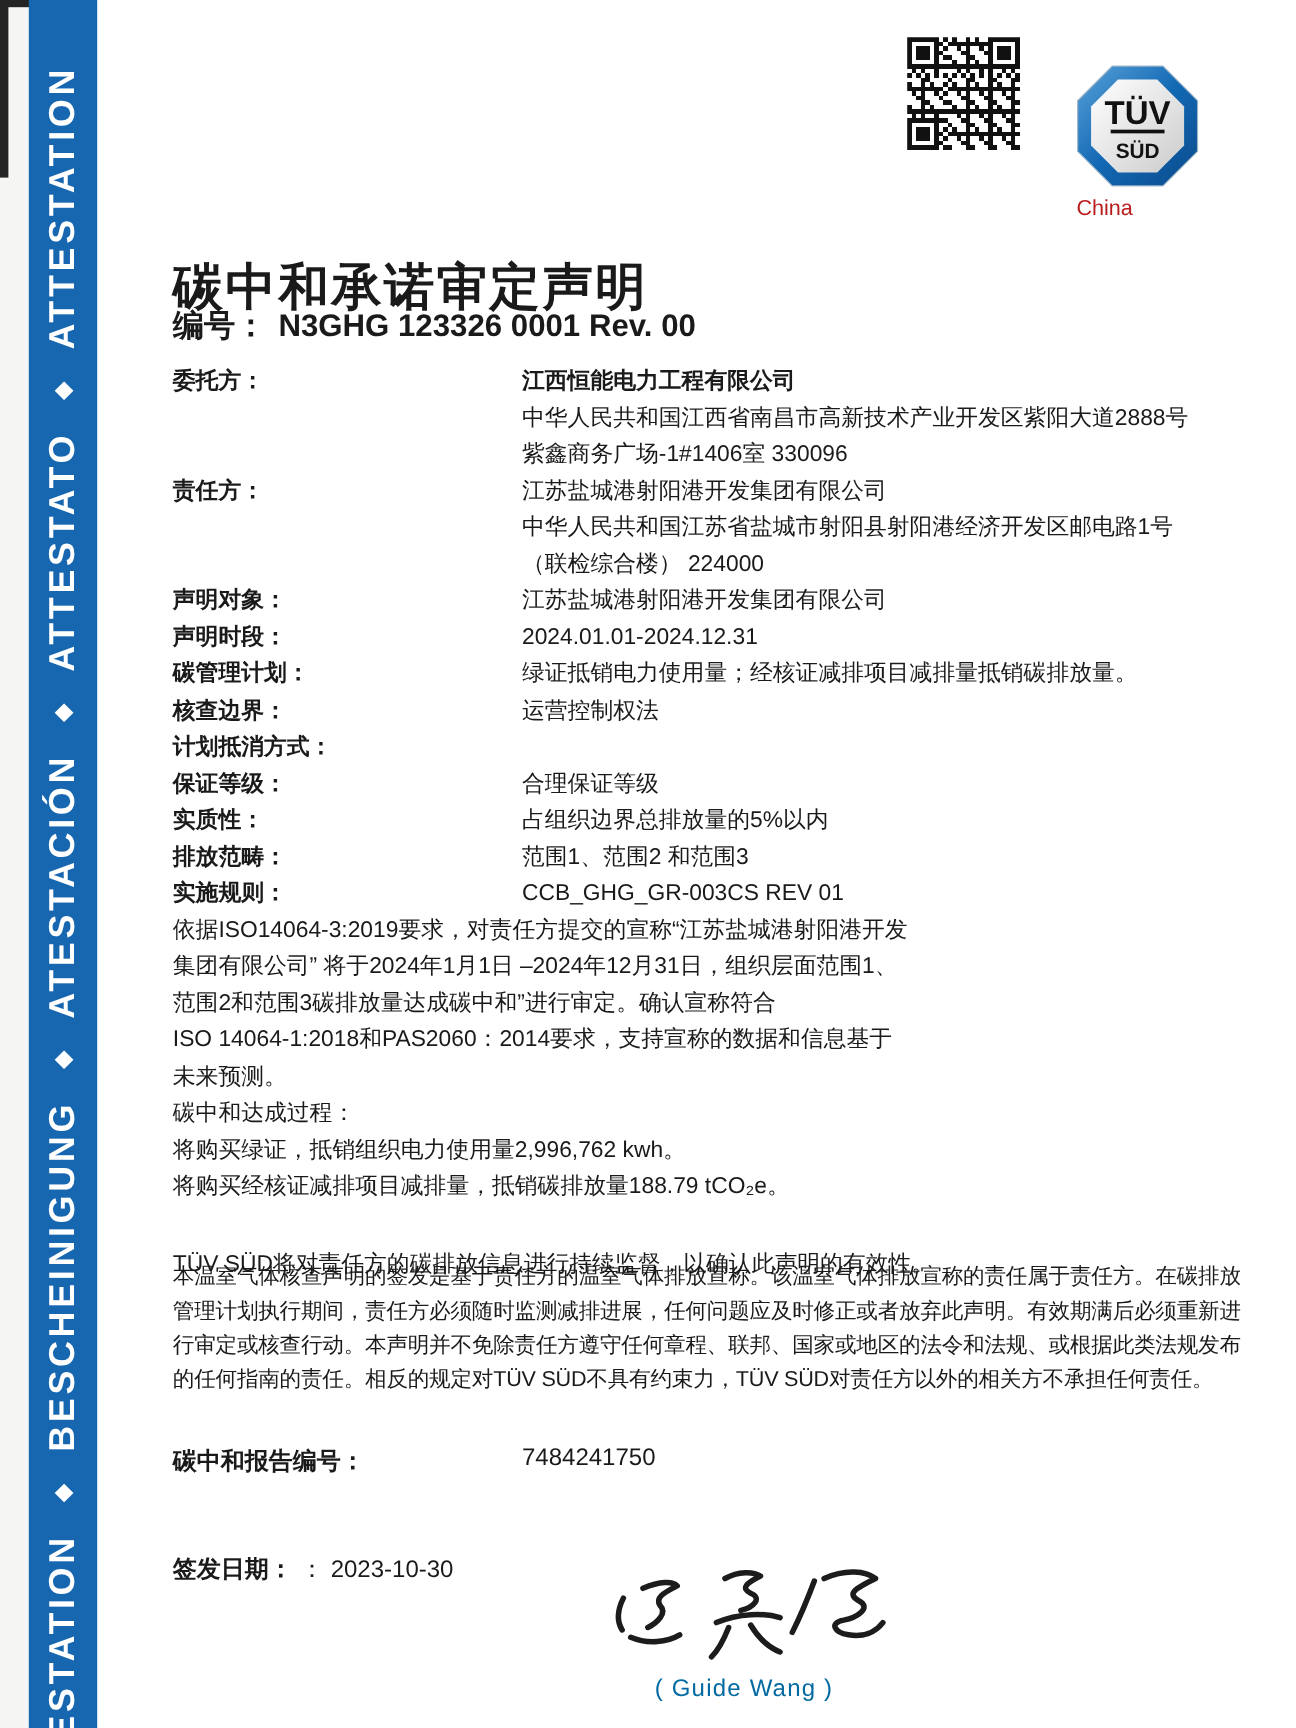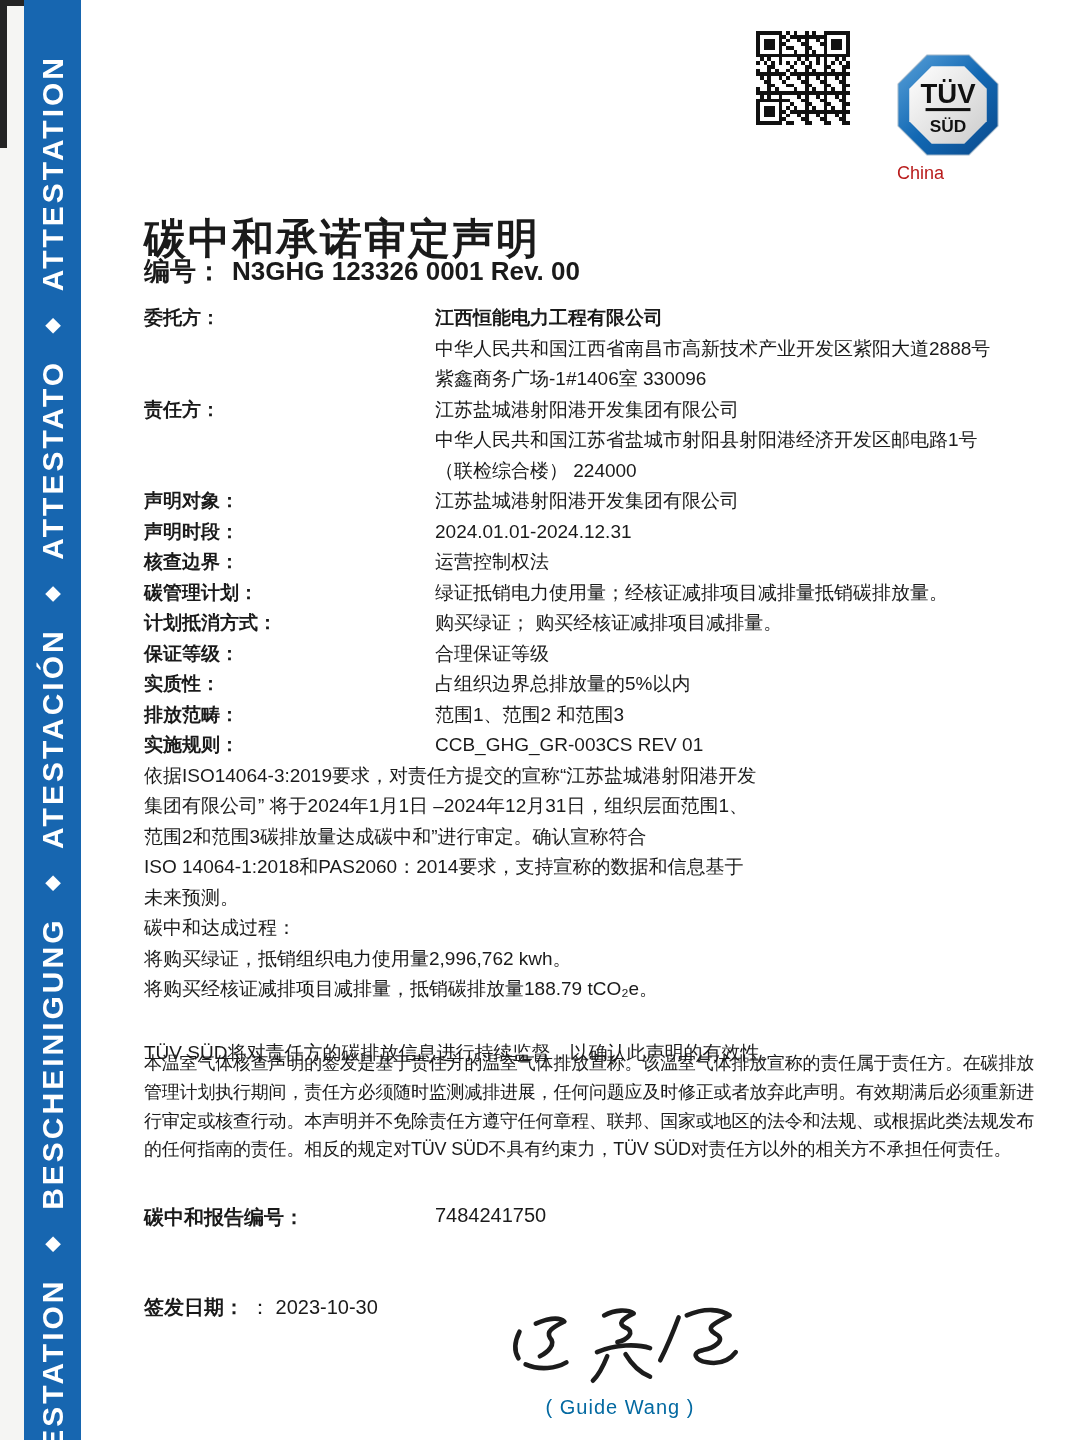--- a/index.html
+++ b/index.html
@@ -475,36 +475,33 @@
           <div class="fline">江苏盐城港射阳港开发集团有限公司</div>
         </div>
       </div>
       <div class="frow">
         <div class="flabel">声明时段：</div>
         <div class="fvalue">
           <div class="fline">2024.01.01-2024.12.31</div>
         </div>
       </div>
       <div class="frow">
+        <div class="flabel">碳管理计划：</div>
+        <div class="fvalue">
+          <div class="fline">绿证抵销电力使用量；经核证减排项目减排量抵销碳排放量。</div>
+        </div>
+      </div>
+      <div class="frow">
         <div class="flabel">核查边界：</div>
         <div class="fvalue">
           <div class="fline">运营控制权法</div>
         </div>
       </div>
       <div class="frow">
-        <div class="flabel">碳管理计划：</div>
-        <div class="fvalue">
-          <div class="fline">绿证抵销电力使用量；经核证减排项目减排量抵销碳排放量。</div>
-        </div>
-      </div>
-      <div class="frow">
         <div class="flabel">计划抵消方式：</div>
-        <div class="fvalue">
-          <div class="fline">购买绿证； 购买经核证减排项目减排量。</div>
-        </div>
       </div>
       <div class="frow">
         <div class="flabel">保证等级：</div>
         <div class="fvalue">
           <div class="fline">合理保证等级</div>
         </div>
       </div>
       <div class="frow">
         <div class="flabel">实质性：</div>
         <div class="fvalue">

